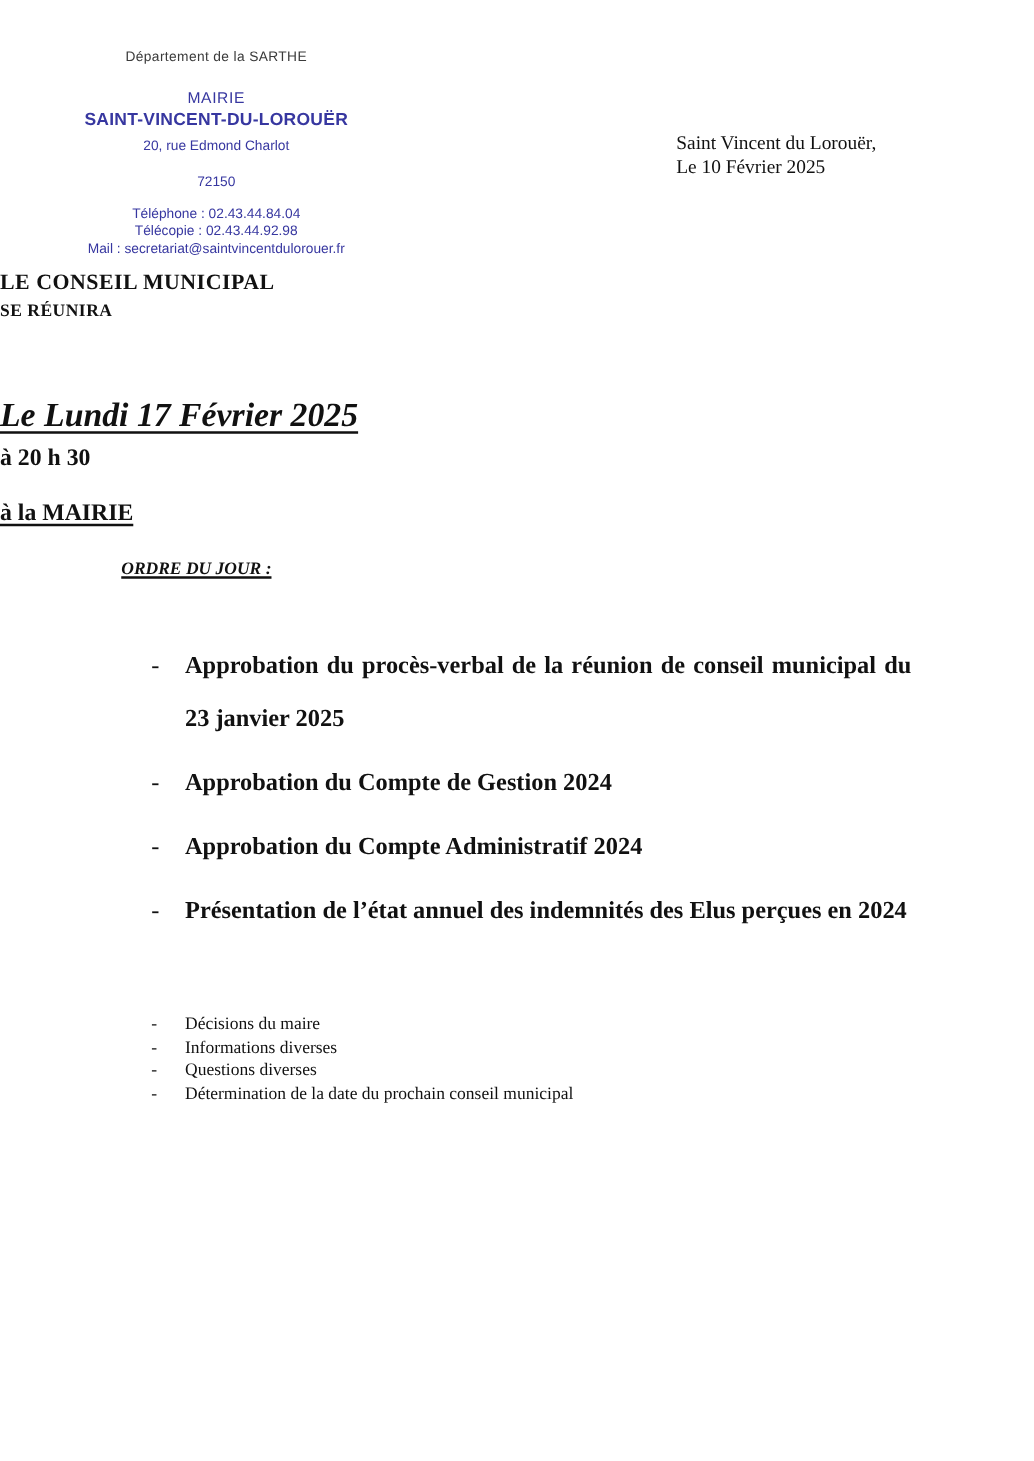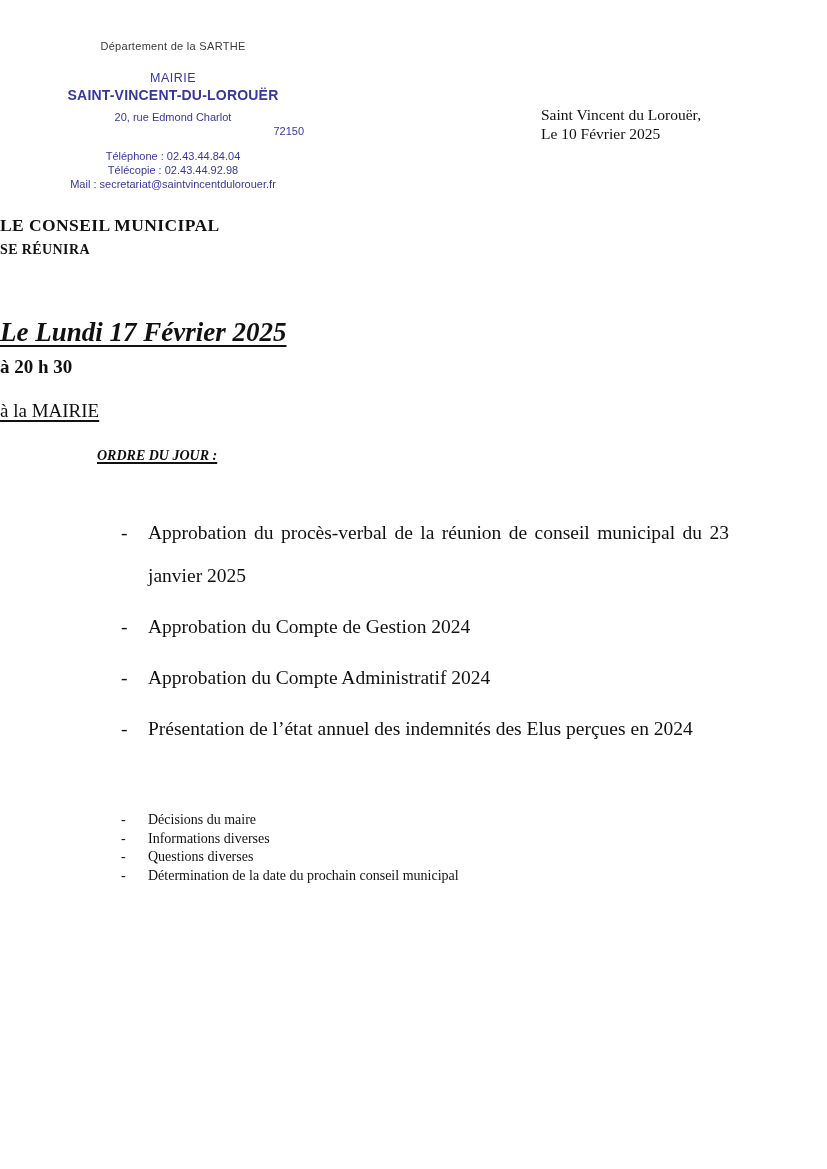--- a/index.html
+++ b/index.html
@@ -71,21 +71,21 @@
     font-size: 27px;
     font-weight: bold;
     font-style: italic;
   }
   .meeting-date span {
     text-decoration: underline;
     text-decoration-thickness: 2px;
     text-underline-offset: 4px;
   }
   .meeting-time{ top: 356px; font-size: 19px; font-weight: bold; }
-  .meeting-place{ top: 400px; font-size: 19px; font-weight: normal; }
+  .meeting-place{ top: 400px; font-size: 19px; font-weight: bold; }
   .meeting-place span {
     text-decoration: underline;
     text-decoration-thickness: 1.5px;
     text-underline-offset: 3px;
   }
 
   
   .agenda-heading {
     position: absolute;
     left: 97px;
@@ -107,21 +107,21 @@
     top: 511px;
     width: 608px;
   }
   .agenda-main .item {
     display: flex;
     font-size: 19.5px;
     line-height: 43px;
     margin-bottom: 8px;
   }
   .agenda-main .marker { width: 27px; flex: 0 0 27px; }
-  .agenda-main .txt { flex: 1; text-align: justify; }
+  .agenda-main .txt { flex: 1; text-align: justify; font-weight: bold; }
 
   
   .agenda-minor {
     position: absolute;
     left: 121px;
     top: 811px;
     width: 608px;
   }
   .agenda-minor .item {
     display: flex;
@@ -143,21 +143,21 @@
 </head>
 <body>
 
 <div class="page">
 
   <div class="letterhead">
     <div class="department">Département de la SARTHE</div>
     <div class="mairie-line">MAIRIE</div>
     <div class="commune">SAINT-VINCENT-DU-LOROUËR</div>
     <div class="addr">20, rue Edmond Charlot</div>
-    <div class="addr" style="margin-top:0;text-align:right;">72150</div>
+    <div class="addr" style="margin-top:15px;">72150</div>
     <div class="contact-block">
       <div class="contact">Téléphone : 02.43.44.84.04</div>
       <div class="contact">Télécopie : 02.43.44.92.98</div>
       <div class="contact">Mail : secretariat@saintvincentdulorouer.fr</div>
     </div>
   </div>
 
   <div class="dateline">
     <div>Saint Vincent du Lorouër,</div>
     <div>Le 10 Février 2025</div>

